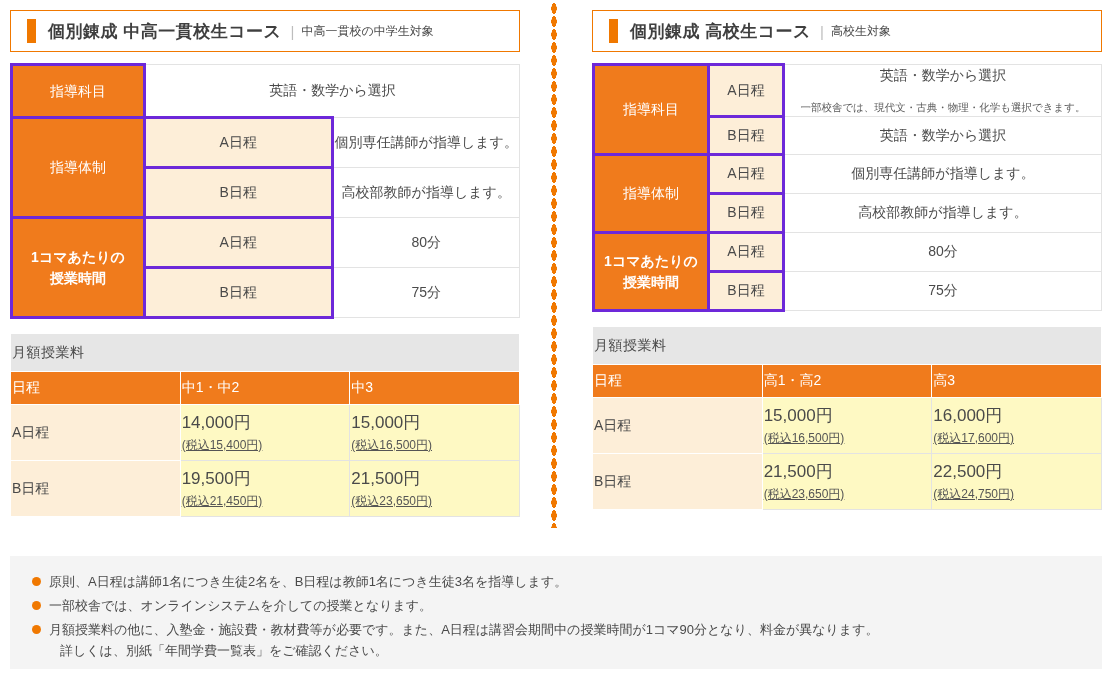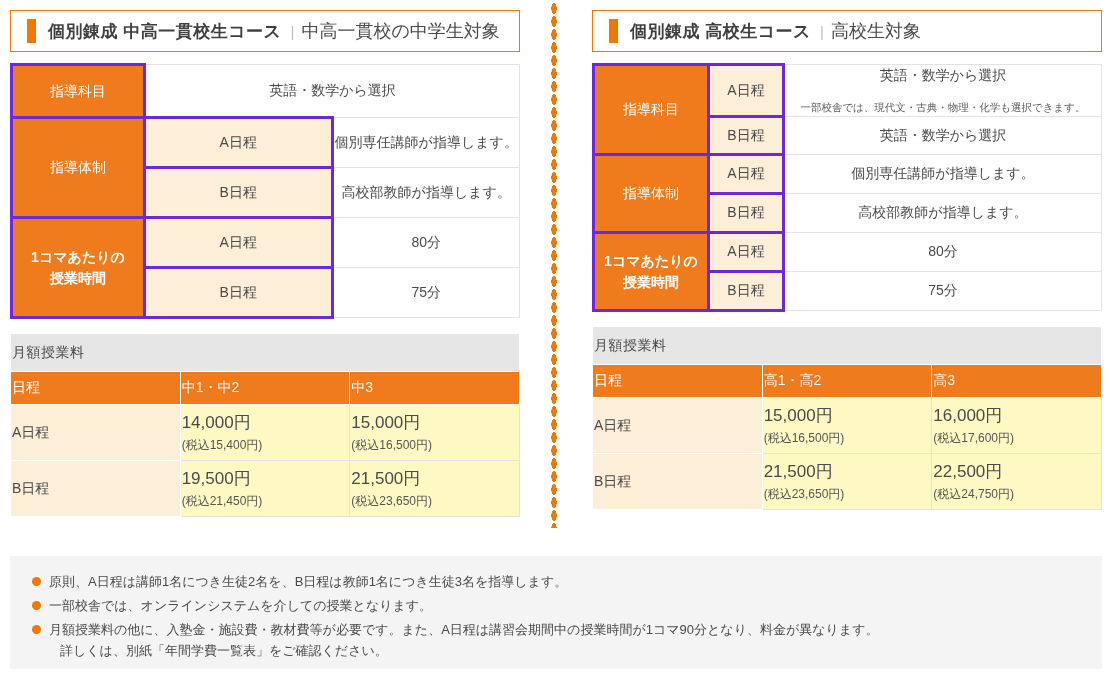--- a/index.html
+++ b/index.html
@@ -66,21 +66,21 @@
     color: #3f3f3f;
     letter-spacing: .5px;
     white-space: nowrap;
   }
   .course-head .sep {
     color: #bdbdbd;
     margin: 0 7px 0 9px;
     font-size: 15px;
   }
   .course-head .sub {
-    font-size: 18px;
+    font-size: 12px;
     color: #4a4a4a;
     white-space: nowrap;
   }
 
   
   table.spec, table.fee {
     border-collapse: collapse;
     width: 510px;
     table-layout: fixed;
   }
@@ -161,20 +161,21 @@
   td.fee-amt .amt {
     display: block;
     font-size: 17px;
     color: #4a4a4a;
   }
   td.fee-amt .tax {
     display: block;
     font-size: 12px;
     color: #555;
     margin-top: 2px;
+    text-decoration: underline;
   }
 
   
   .notes {
     position: absolute;
     left: 10px; top: 556px;
     width: 1092px;
     height: 113px;
     background: #f4f4f4;
     padding: 16px 22px 0 22px;

